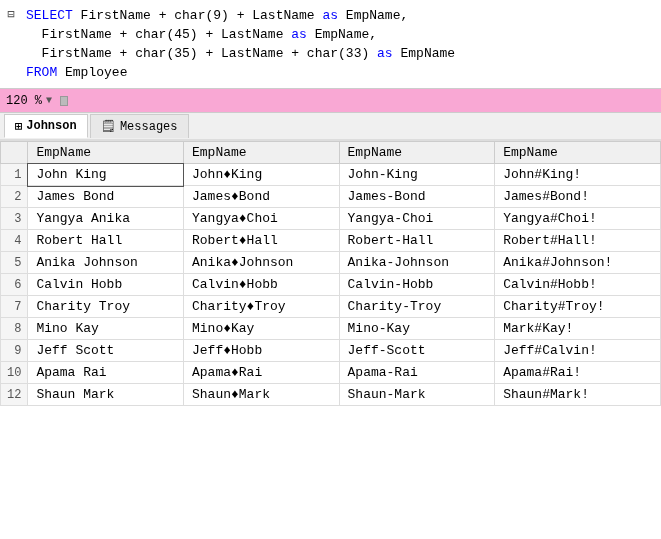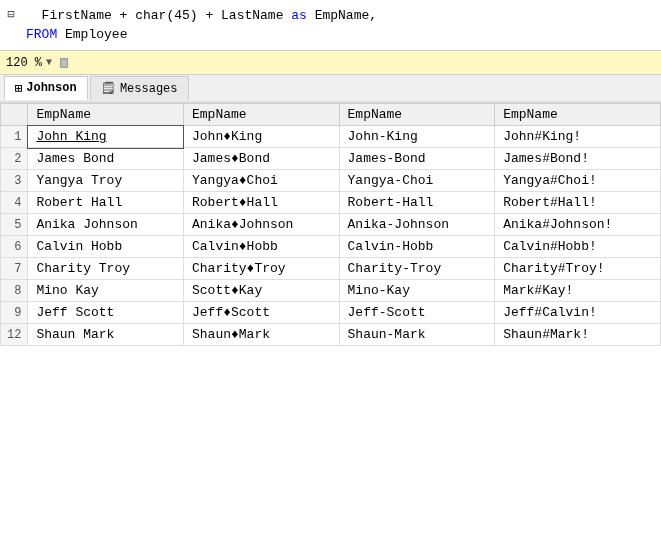--- a/index.html
+++ b/index.html
@@ -42,21 +42,21 @@
     .sql-code .line {
       display: block;
       white-space: pre;
     }
     .kw { color: #0000ff; font-weight: normal; }
 
     
     .zoom-bar {
       display: flex;
       align-items: center;
-      background: #fef9c3;
+      background: #f9a8d4;
       border-bottom: 1px solid #ccc;
       padding: 2px 6px;
       height: 24px;
     }
     .zoom-text {
       font-size: 12px;
       color: #000;
       margin-right: 4px;
     }
     .zoom-arrow {
@@ -138,39 +138,40 @@
       text-align: right;
       color: #555;
       font-size: 12px;
       padding: 3px 6px;
     }
     table tr:first-child td {
       border-top: 1px solid #ccc;
     }
     table tr td.selected-cell {
       outline: 1px solid #555;
-      text-decoration: underline;
     }
     .main-content {
       display: flex;
       flex-direction: column;
       height: 539px;
     }
   </style>
 </head>
 <body>
 
 <div class="main-content">
 
   <div class="editor-area">
     <div class="line-gutter">
       <div class="gutter-symbol">⊟</div>
     </div>
     <div class="sql-code">
+      <span class="line"><span class="kw">SELECT</span> FirstName + char(9) + LastName <span class="kw">as</span> EmpName,</span>
       <span class="line">  FirstName + char(45) + LastName <span class="kw">as</span> EmpName,</span>
+      <span class="line">  FirstName + char(35) + LastName + char(33) <span class="kw">as</span> EmpName</span>
       <span class="line"><span class="kw">FROM</span> Employee</span>
     </div>
   </div>
 
   <div class="zoom-bar">
     <span class="zoom-text">120 %</span>
     <span class="zoom-arrow">▼</span>
     <div class="scrollbar-stub"></div>
   </div>
 
@@ -206,21 +207,21 @@
           </tr>
           <tr>
             <td class="row-num">2</td>
             <td>James Bond</td>
             <td>James♦Bond</td>
             <td>James-Bond</td>
             <td>James#Bond!</td>
           </tr>
           <tr>
             <td class="row-num">3</td>
-            <td>Yangya Troy</td>
+            <td>Yangya Anika</td>
             <td>Yangya♦Choi</td>
             <td>Yangya-Choi</td>
             <td>Yangya#Choi!</td>
           </tr>
           <tr>
             <td class="row-num">4</td>
             <td>Robert Hall</td>
             <td>Robert♦Hall</td>
             <td>Robert-Hall</td>
             <td>Robert#Hall!</td>
@@ -242,30 +243,37 @@
           <tr>
             <td class="row-num">7</td>
             <td>Charity Troy</td>
             <td>Charity♦Troy</td>
             <td>Charity-Troy</td>
             <td>Charity#Troy!</td>
           </tr>
           <tr>
             <td class="row-num">8</td>
             <td>Mino Kay</td>
-            <td>Scott♦Kay</td>
+            <td>Mino♦Kay</td>
             <td>Mino-Kay</td>
             <td>Mark#Kay!</td>
           </tr>
           <tr>
             <td class="row-num">9</td>
             <td>Jeff Scott</td>
-            <td>Jeff♦Scott</td>
+            <td>Jeff♦Hobb</td>
             <td>Jeff-Scott</td>
             <td>Jeff#Calvin!</td>
+          </tr>
+          <tr>
+            <td class="row-num">10</td>
+            <td>Apama Rai</td>
+            <td>Apama♦Rai</td>
+            <td>Apama-Rai</td>
+            <td>Apama#Rai!</td>
           </tr>
           <tr>
             <td class="row-num">12</td>
             <td>Shaun Mark</td>
             <td>Shaun♦Mark</td>
             <td>Shaun-Mark</td>
             <td>Shaun#Mark!</td>
           </tr>
         </tbody>
     </table>

